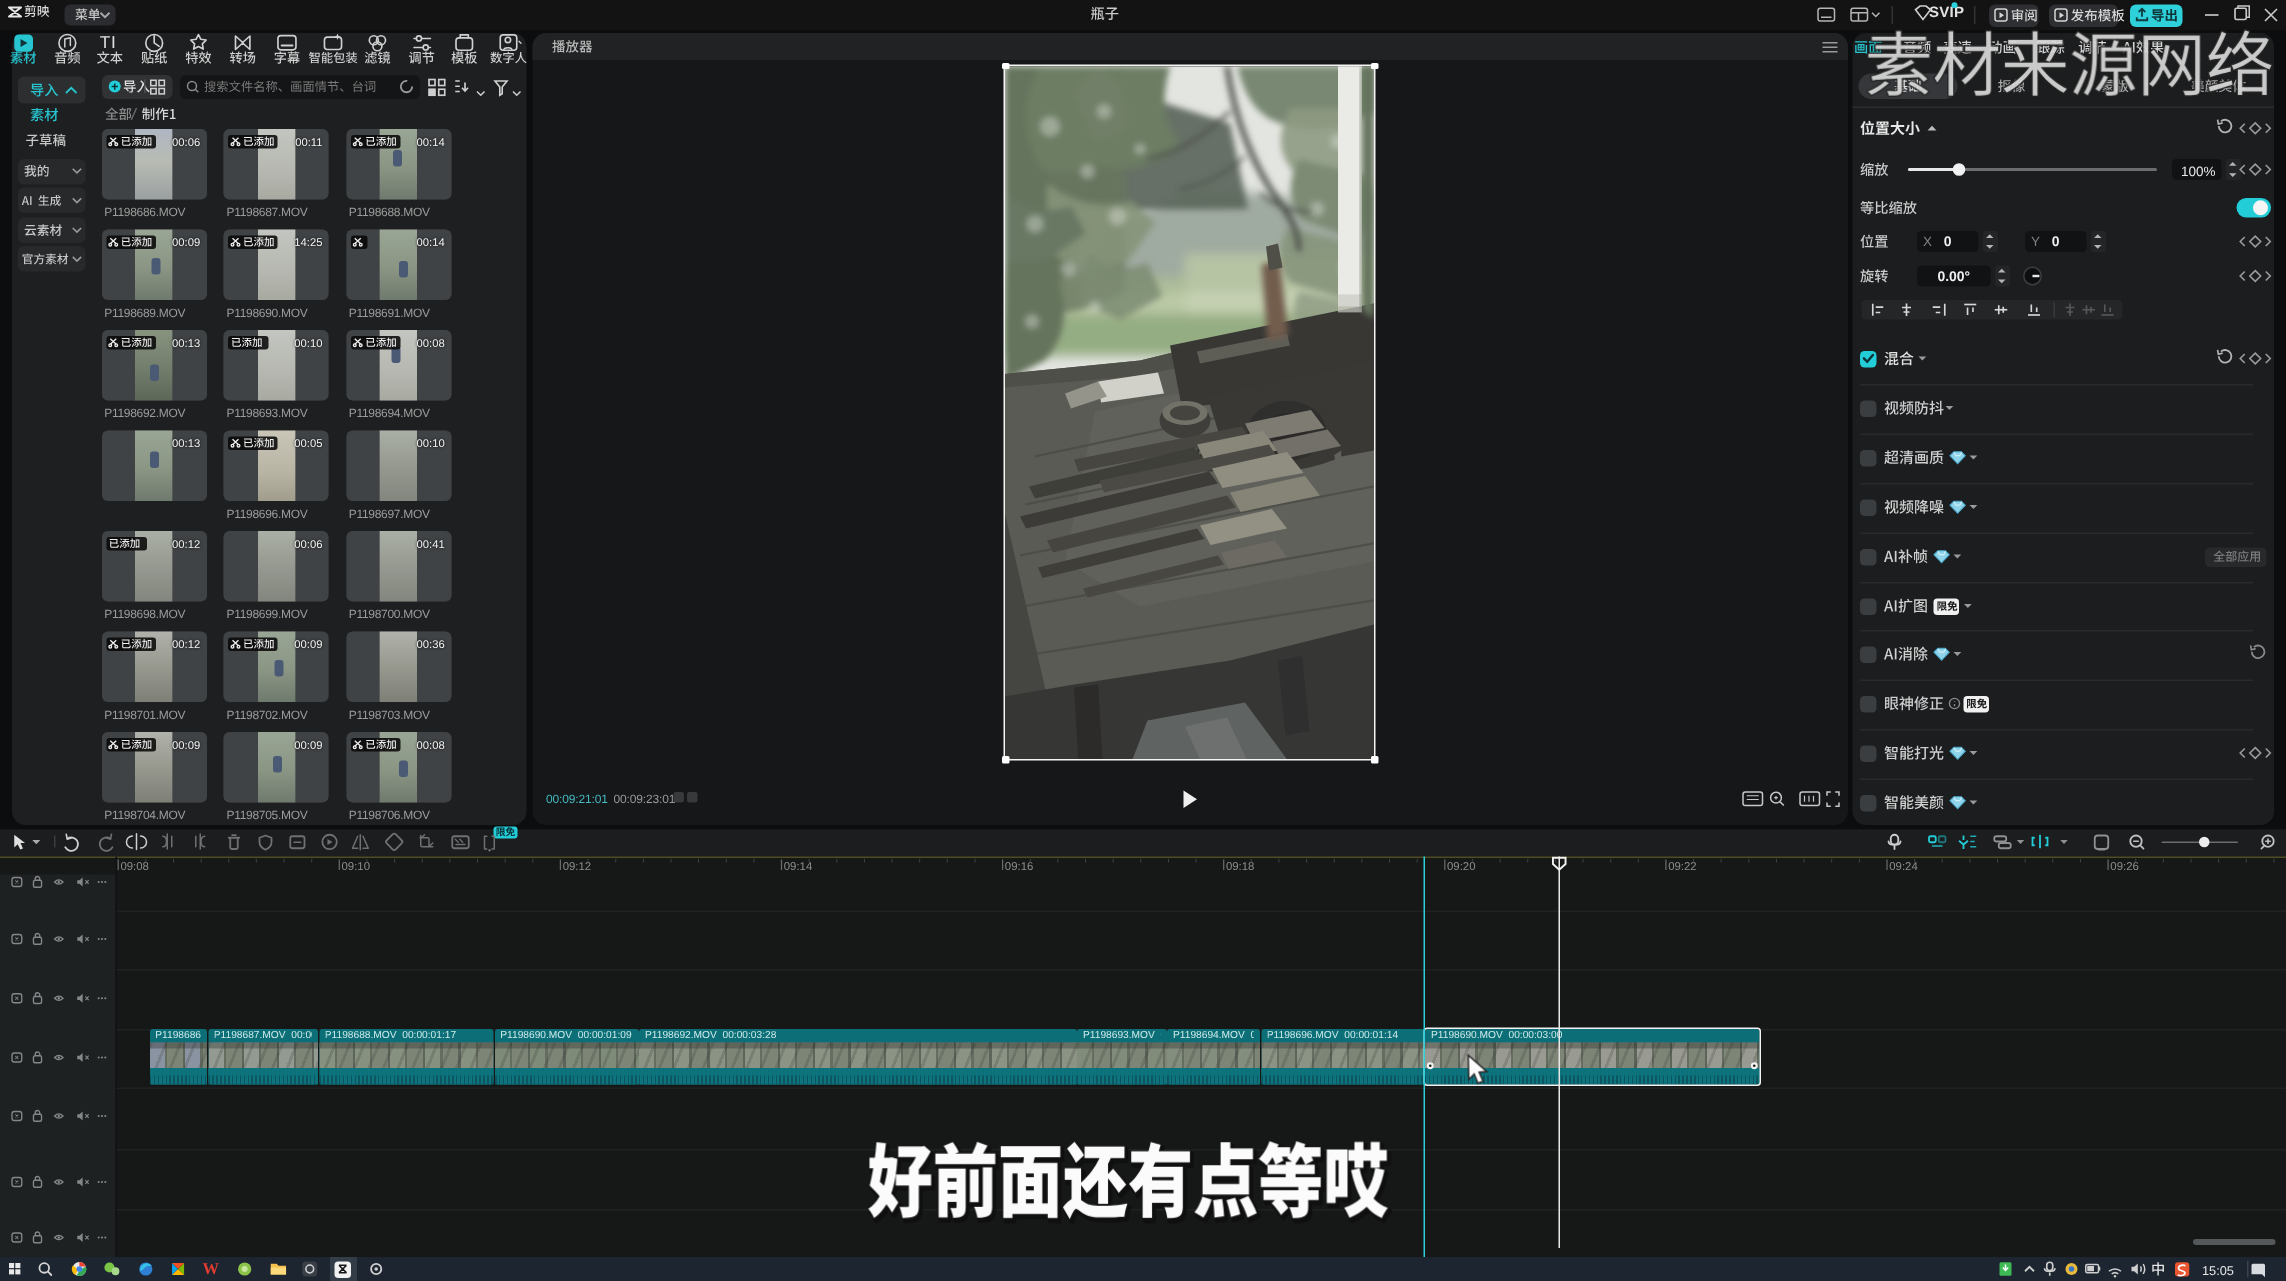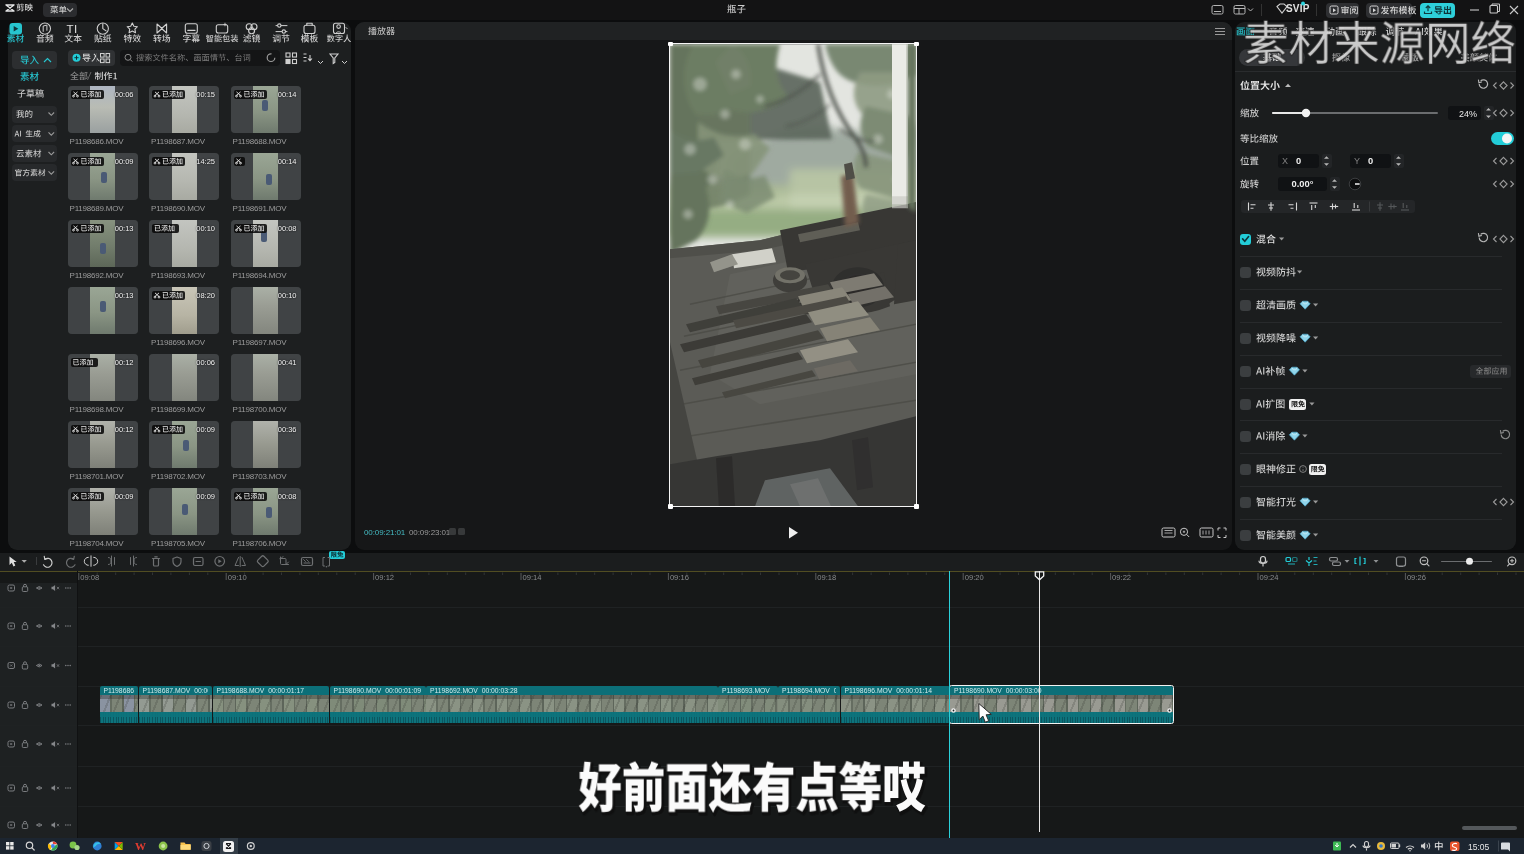--- a/index.html
+++ b/index.html
@@ -21,21 +21,21 @@
 <div class="ab" style="left:67.5px;top:85.5px;width:22.5px;height:47.5px;background:#45484a;opacity:.55;border-radius:4px 0 0 4px;"></div>
 <div class="ab" style="left:115.0px;top:85.5px;width:22.5px;height:47.5px;background:#45484a;opacity:.55;border-radius:0 4px 4px 0;"></div>
 <div class="ab" style="left:70.5px;top:90.0px;width:33px;height:8.5px;background:rgba(8,8,8,.88);border-radius:2px;"></div>
 <div class="ab" style="left:67.5px;top:89.5px;width:66px;height:9px;color:#f2f2f2;font-size:7.5px;text-align:right;text-shadow:0 0 2px #000;">00:06</div>
 <div class="ab" style="left:69.5px;top:137.0px;width:70px;height:10px;color:#9c9c9c;font-size:8px;letter-spacing:-0.2px;">P1198686.MOV</div>
 <div class="ab" style="left:149.0px;top:85.5px;width:70px;height:47.5px;background:#3a3d3e;border-radius:4px;overflow:hidden;"></div>
 <div class="ab" style="left:171.5px;top:85.5px;width:25px;height:47.5px;background:linear-gradient(180deg,#c3c5c0 0%,#b5b7b0 60%,#a8aaa2 100%);"></div>
 <div class="ab" style="left:149.0px;top:85.5px;width:22.5px;height:47.5px;background:#45484a;opacity:.55;border-radius:4px 0 0 4px;"></div>
 <div class="ab" style="left:196.5px;top:85.5px;width:22.5px;height:47.5px;background:#45484a;opacity:.55;border-radius:0 4px 4px 0;"></div>
 <div class="ab" style="left:152.0px;top:90.0px;width:33px;height:8.5px;background:rgba(8,8,8,.88);border-radius:2px;"></div>
-<div class="ab" style="left:149.0px;top:89.5px;width:66px;height:9px;color:#f2f2f2;font-size:7.5px;text-align:right;text-shadow:0 0 2px #000;">00:15</div>
+<div class="ab" style="left:149.0px;top:89.5px;width:66px;height:9px;color:#f2f2f2;font-size:7.5px;text-align:right;text-shadow:0 0 2px #000;">00:11</div>
 <div class="ab" style="left:151.0px;top:137.0px;width:70px;height:10px;color:#9c9c9c;font-size:8px;letter-spacing:-0.2px;">P1198687.MOV</div>
 <div class="ab" style="left:230.5px;top:85.5px;width:70px;height:47.5px;background:#3a3d3e;border-radius:4px;overflow:hidden;"></div>
 <div class="ab" style="left:253.0px;top:85.5px;width:25px;height:47.5px;background:linear-gradient(180deg,#9aa695 0%,#8a9584 55%,#6f7a6e 100%);"></div>
 <div class="ab" style="left:230.5px;top:85.5px;width:22.5px;height:47.5px;background:#45484a;opacity:.55;border-radius:4px 0 0 4px;"></div>
 <div class="ab" style="left:278.0px;top:85.5px;width:22.5px;height:47.5px;background:#45484a;opacity:.55;border-radius:0 4px 4px 0;"></div>
 <div class="ab" style="left:261.8px;top:99.8px;width:6px;height:11px;background:#4a5a75;border-radius:2px;"></div>
 <div class="ab" style="left:233.5px;top:90.0px;width:33px;height:8.5px;background:rgba(8,8,8,.88);border-radius:2px;"></div>
 <div class="ab" style="left:230.5px;top:89.5px;width:66px;height:9px;color:#f2f2f2;font-size:7.5px;text-align:right;text-shadow:0 0 2px #000;">00:14</div>
 <div class="ab" style="left:232.5px;top:137.0px;width:70px;height:10px;color:#9c9c9c;font-size:8px;letter-spacing:-0.2px;">P1198688.MOV</div>
 <div class="ab" style="left:67.5px;top:152.5px;width:70px;height:47.5px;background:#3a3d3e;border-radius:4px;overflow:hidden;"></div>
@@ -89,21 +89,21 @@
 <div class="ab" style="left:67.5px;top:286.5px;width:22.5px;height:47.5px;background:#45484a;opacity:.55;border-radius:4px 0 0 4px;"></div>
 <div class="ab" style="left:115.0px;top:286.5px;width:22.5px;height:47.5px;background:#45484a;opacity:.55;border-radius:0 4px 4px 0;"></div>
 <div class="ab" style="left:100.0px;top:300.8px;width:6px;height:11px;background:#4a5a75;border-radius:2px;"></div>
 <div class="ab" style="left:67.5px;top:290.5px;width:66px;height:9px;color:#f2f2f2;font-size:7.5px;text-align:right;text-shadow:0 0 2px #000;">00:13</div>
 <div class="ab" style="left:75px;top:338.0px;width:70px;height:10px;color:#9c9c9c;font-size:8px;letter-spacing:-0.2px;margin-top:16px;">P1198695.MOV</div>
 <div class="ab" style="left:149.0px;top:286.5px;width:70px;height:47.5px;background:#3a3d3e;border-radius:4px;overflow:hidden;"></div>
 <div class="ab" style="left:171.5px;top:286.5px;width:25px;height:47.5px;background:linear-gradient(180deg,#c9c6b8 0%,#b7b4a4 60%,#a09d8d 100%);"></div>
 <div class="ab" style="left:149.0px;top:286.5px;width:22.5px;height:47.5px;background:#45484a;opacity:.55;border-radius:4px 0 0 4px;"></div>
 <div class="ab" style="left:196.5px;top:286.5px;width:22.5px;height:47.5px;background:#45484a;opacity:.55;border-radius:0 4px 4px 0;"></div>
 <div class="ab" style="left:152.0px;top:291.0px;width:33px;height:8.5px;background:rgba(8,8,8,.88);border-radius:2px;"></div>
-<div class="ab" style="left:149.0px;top:290.5px;width:66px;height:9px;color:#f2f2f2;font-size:7.5px;text-align:right;text-shadow:0 0 2px #000;">08:20</div>
+<div class="ab" style="left:149.0px;top:290.5px;width:66px;height:9px;color:#f2f2f2;font-size:7.5px;text-align:right;text-shadow:0 0 2px #000;">00:05</div>
 <div class="ab" style="left:151.0px;top:338.0px;width:70px;height:10px;color:#9c9c9c;font-size:8px;letter-spacing:-0.2px;">P1198696.MOV</div>
 <div class="ab" style="left:230.5px;top:286.5px;width:70px;height:47.5px;background:#3a3d3e;border-radius:4px;overflow:hidden;"></div>
 <div class="ab" style="left:253.0px;top:286.5px;width:25px;height:47.5px;background:linear-gradient(180deg,#aab0a6 0%,#9a9d94 40%,#83867e 100%);"></div>
 <div class="ab" style="left:230.5px;top:286.5px;width:22.5px;height:47.5px;background:#45484a;opacity:.55;border-radius:4px 0 0 4px;"></div>
 <div class="ab" style="left:278.0px;top:286.5px;width:22.5px;height:47.5px;background:#45484a;opacity:.55;border-radius:0 4px 4px 0;"></div>
 <div class="ab" style="left:230.5px;top:290.5px;width:66px;height:9px;color:#f2f2f2;font-size:7.5px;text-align:right;text-shadow:0 0 2px #000;">00:10</div>
 <div class="ab" style="left:232.5px;top:338.0px;width:70px;height:10px;color:#9c9c9c;font-size:8px;letter-spacing:-0.2px;">P1198697.MOV</div>
 <div class="ab" style="left:67.5px;top:353.5px;width:70px;height:47.5px;background:#3a3d3e;border-radius:4px;overflow:hidden;"></div>
 <div class="ab" style="left:90.0px;top:353.5px;width:25px;height:47.5px;background:linear-gradient(180deg,#aab0a6 0%,#9a9d94 40%,#83867e 100%);"></div>
 <div class="ab" style="left:67.5px;top:353.5px;width:22.5px;height:47.5px;background:#45484a;opacity:.55;border-radius:4px 0 0 4px;"></div>
@@ -285,21 +285,21 @@
 <div class="ab" style="left:364px;top:528px;font-size:8px;letter-spacing:-0.1px;color:#44b9c1;">00:09:21:01</div>
 <div class="ab" style="left:409px;top:528px;font-size:8px;letter-spacing:-0.1px;color:#9a9a9a;text-align:right;">00:09:23:01</div>
 <div class="ab" style="left:449px;top:528px;width:7px;height:7px;background:#37393a;border-radius:1.5px;"></div>
 <div class="ab" style="left:458px;top:528px;width:7px;height:7px;background:#37393a;border-radius:1.5px;"></div>
 <div class="ab" style="left:1235px;top:22px;width:281px;height:528px;background:#1b1d1e;border-radius:9px;"></div>
 <div class="ab" style="left:1239px;top:49px;width:66px;height:16.5px;background:#35373a;border-radius:9px;"></div>
 <div class="ab" style="left:1235px;top:71px;width:281px;height:1px;background:#2a2c2e;"></div>
 <div class="ab" style="left:1272px;top:112px;width:166px;height:2px;background:#6b6d6f;border-radius:1px;"></div>
 <div class="ab" style="left:1272px;top:112px;width:34px;height:2px;background:#e8e8e8;border-radius:1px;"></div>
 <div class="ab" style="left:1448px;top:106px;width:33px;height:14px;background:#101214;border-radius:3px;"></div>
-<div class="ab" style="left:1448px;top:108.5px;width:29px;height:10px;color:#e8e8e8;font-size:9px;text-align:right;">24%</div>
+<div class="ab" style="left:1448px;top:108.5px;width:29px;height:10px;color:#e8e8e8;font-size:9px;text-align:right;">100%</div>
 <div class="ab" style="left:1483.5px;top:106px;width:10px;height:14px;background:#232527;border-radius:2px;"></div>
 <div class="ab" style="left:1491px;top:132px;width:22.5px;height:13px;background:#23cdd8;border-radius:7px;"></div>
 <div class="ab" style="left:1278px;top:154.2px;width:41px;height:13.5px;background:#101214;border-radius:3px;"></div>
 <div class="ab" style="left:1282px;top:156.0px;font-size:9px;color:#808080;">X</div>
 <div class="ab" style="left:1278px;top:156.0px;width:41px;height:10px;font-size:9.3px;color:#f0f0f0;text-align:center;font-weight:bold;">0</div>
 <div class="ab" style="left:1321.5px;top:154.2px;width:10px;height:13.5px;background:#232527;border-radius:2px;"></div>
 <div class="ab" style="left:1350px;top:154.2px;width:41px;height:13.5px;background:#101214;border-radius:3px;"></div>
 <div class="ab" style="left:1354px;top:156.0px;font-size:9px;color:#808080;">Y</div>
 <div class="ab" style="left:1350px;top:156.0px;width:41px;height:10px;font-size:9.3px;color:#f0f0f0;text-align:center;font-weight:bold;">0</div>
 <div class="ab" style="left:1393.5px;top:154.2px;width:10px;height:13.5px;background:#232527;border-radius:2px;"></div>

